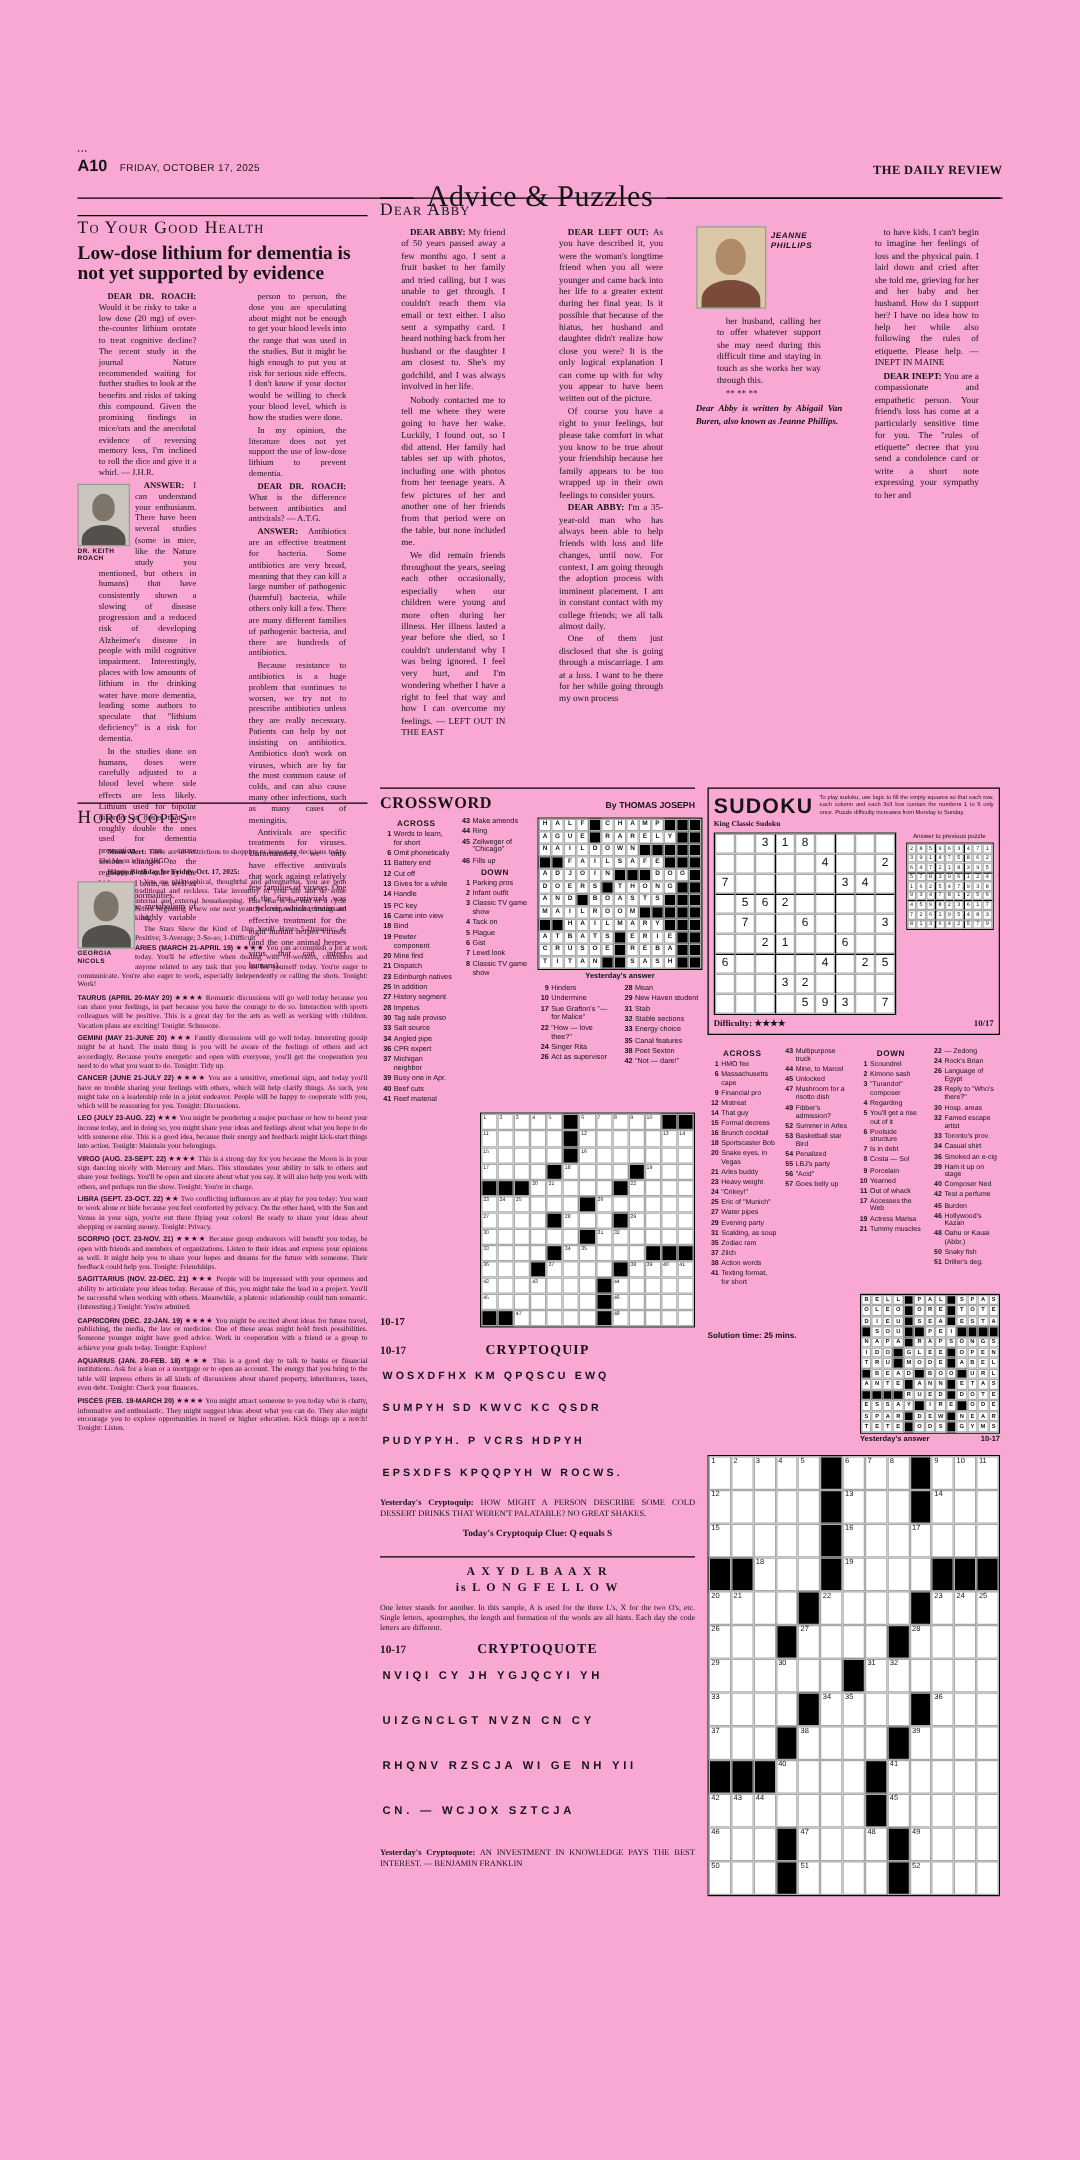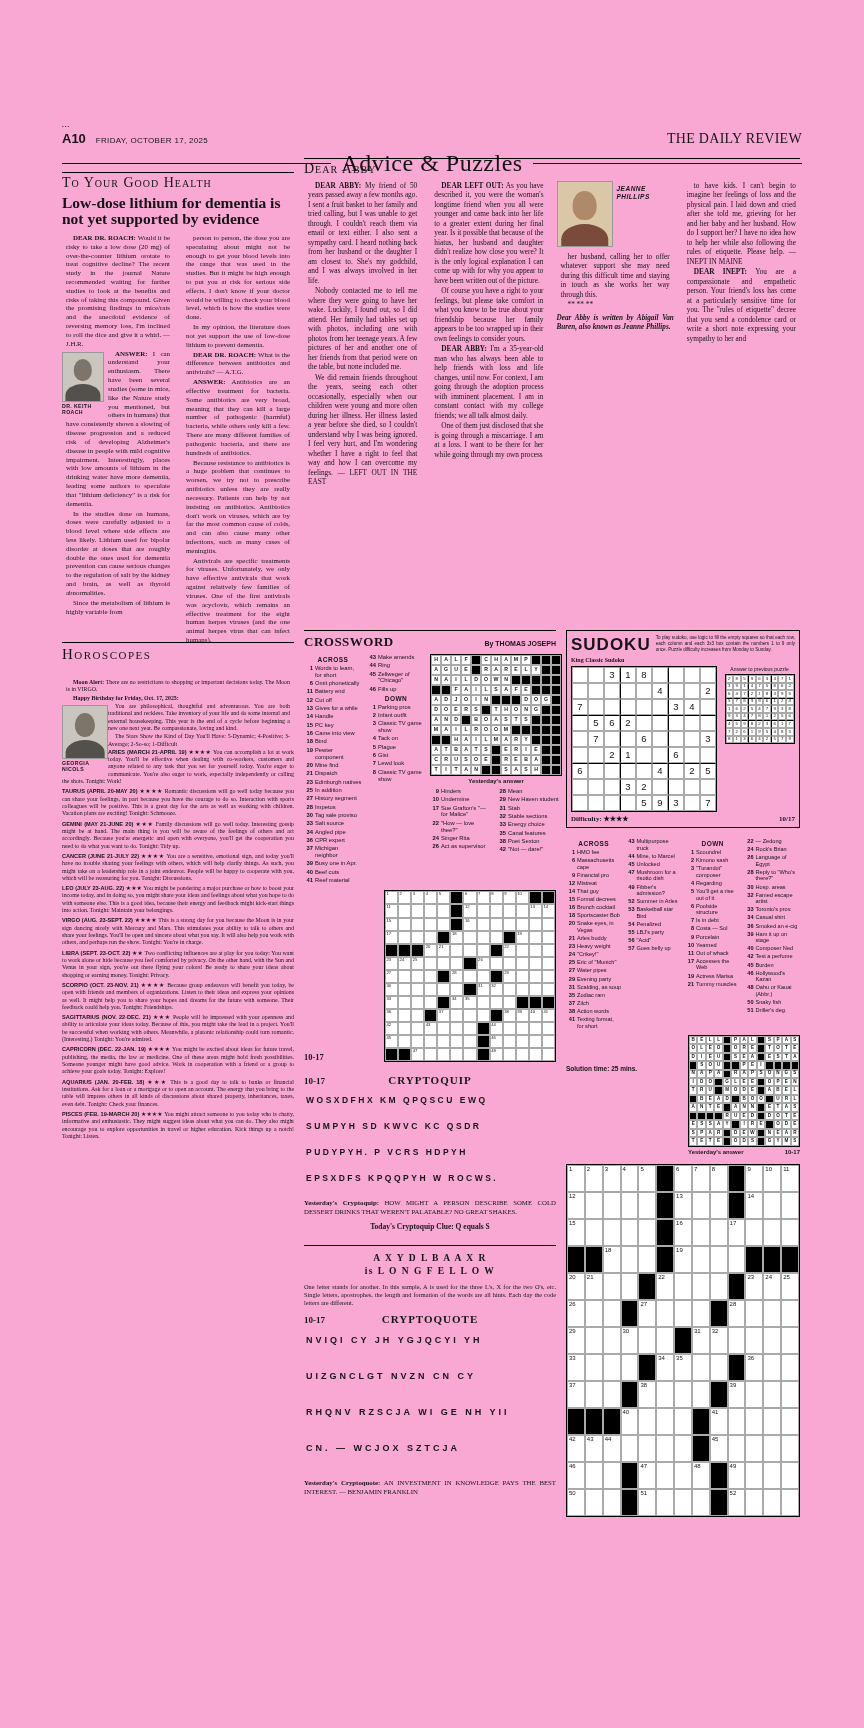--- a/index.html
+++ b/index.html
@@ -5,28 +5,28 @@
   * { box-sizing: border-box; margin: 0; padding: 0; }
   html,body { background:#e8e8e8; }
   .page { position:relative; width:864px; height:1728px; margin:0 auto; background:#f9a8d4; font-family:"Liberation Serif", serif; color:#151515; overflow:hidden; }
 
   
   .mast { position:absolute; left:62px; right:62px; top:100px; }
   .mast-row { display:flex; justify-content:space-between; align-items:flex-end; padding-bottom:3px; }
   .dots { font-size:5px; letter-spacing:1px; line-height:1; }
   .pgno { font-weight:700; font-size:13px; font-family:"Liberation Sans",sans-serif; margin-right:6px; }
   .mdate { font-size:8px; font-family:"Liberation Sans",sans-serif; letter-spacing:0.3px; }
-  .mpaper { font-weight:400; font-size:14px; letter-spacing:0.3px;margin-top:31px; }
+  .mpaper { font-weight:700; font-size:10px; letter-spacing:0.3px;margin-top:31px; }
   .mtitle-row { display:flex; align-items:center; gap:10px; }
   .mrule { flex:1; border-top:1.6px solid #000; }
   .mtitle { font-size:24px; font-weight:400; letter-spacing:0.5px; }
 
   
   .kicker { border-top:1.6px solid #000; padding-top:2px; font-variant:small-caps; font-size:14px; letter-spacing:1px; margin-bottom:4px; }
-  .np { margin:0 4px 1px; text-indent:7px; text-align:justify; }
+  .np { margin:0 17px 1px; text-indent:7px; text-align:justify; }
   .lead { font-weight:700; }
   .headshot { position:relative; overflow:hidden; border:0.5px solid #999; background:#cac5bd; }
   .headshot::before { content:""; position:absolute; top:14%; left:50%; transform:translateX(-50%); width:46%; height:46%; background:#7d746a; border-radius:50% 50% 46% 46%; }
   .headshot::after { content:""; position:absolute; bottom:-14%; left:50%; transform:translateX(-50%); width:88%; height:48%; background:#54504b; border-radius:50% 50% 0 0; }
   .hs-warm { background:#d9c7a7; }
   .hs-warm::before { background:#b08968; }
   .hs-warm::after { background:#7a4a3a; }
   .hs-cap { font-family:"Liberation Sans",sans-serif; font-size:5.2px; font-weight:700; letter-spacing:0.4px; margin-top:1px; line-height:1.25; }
 
   

